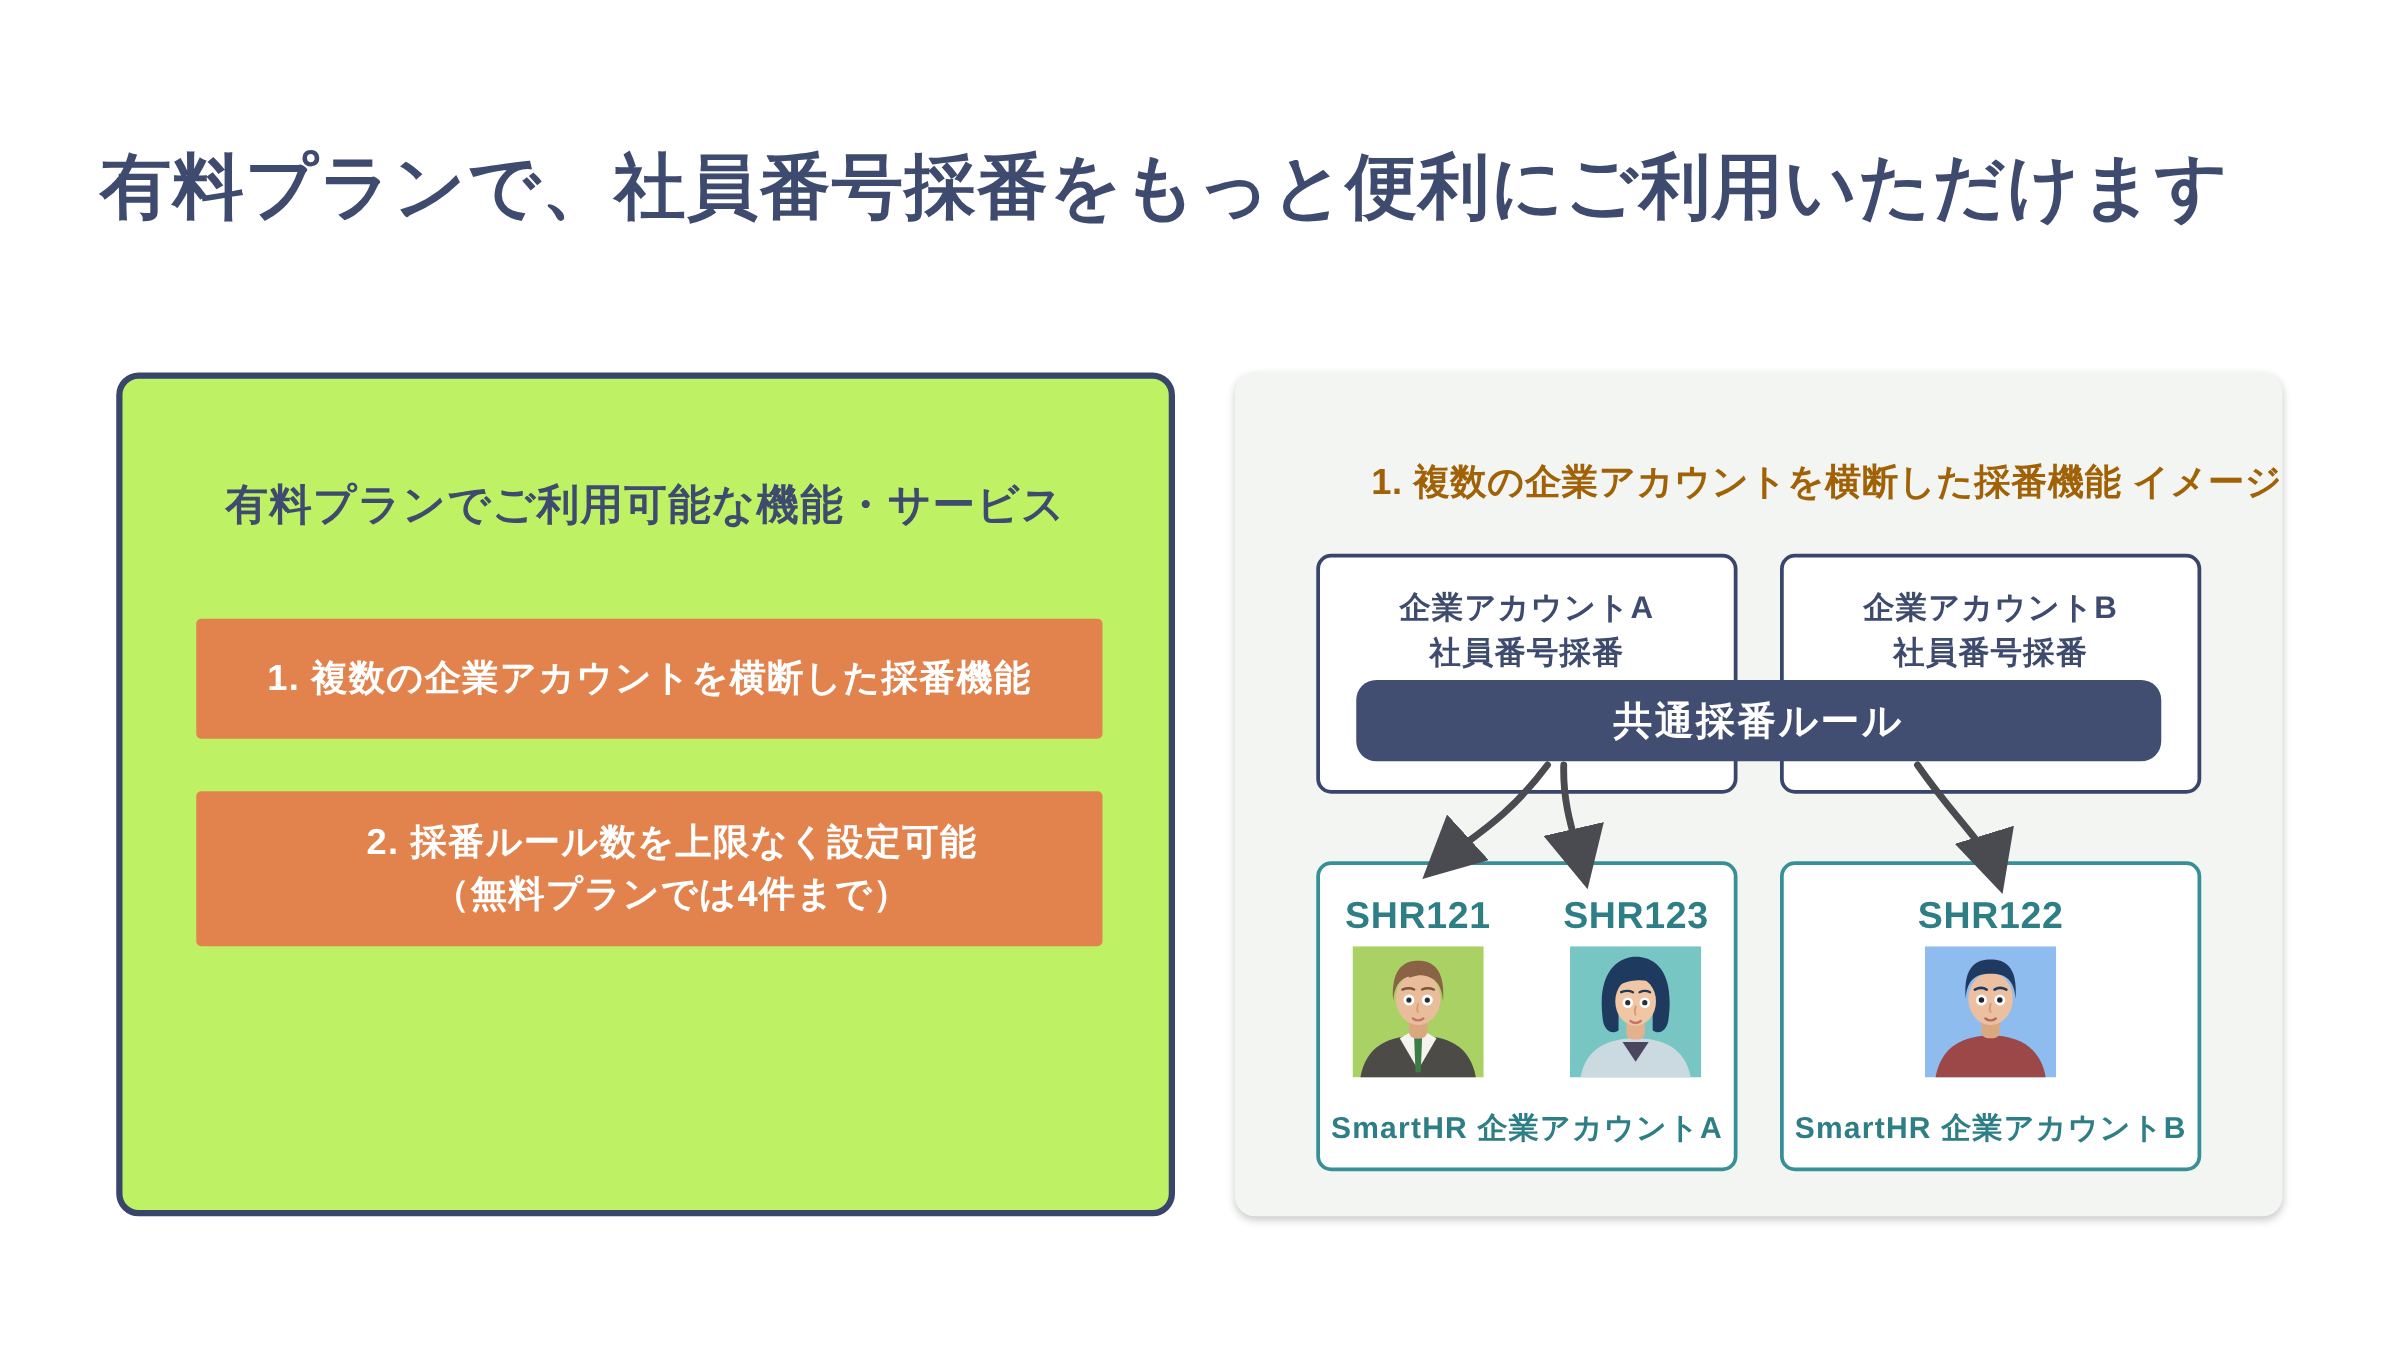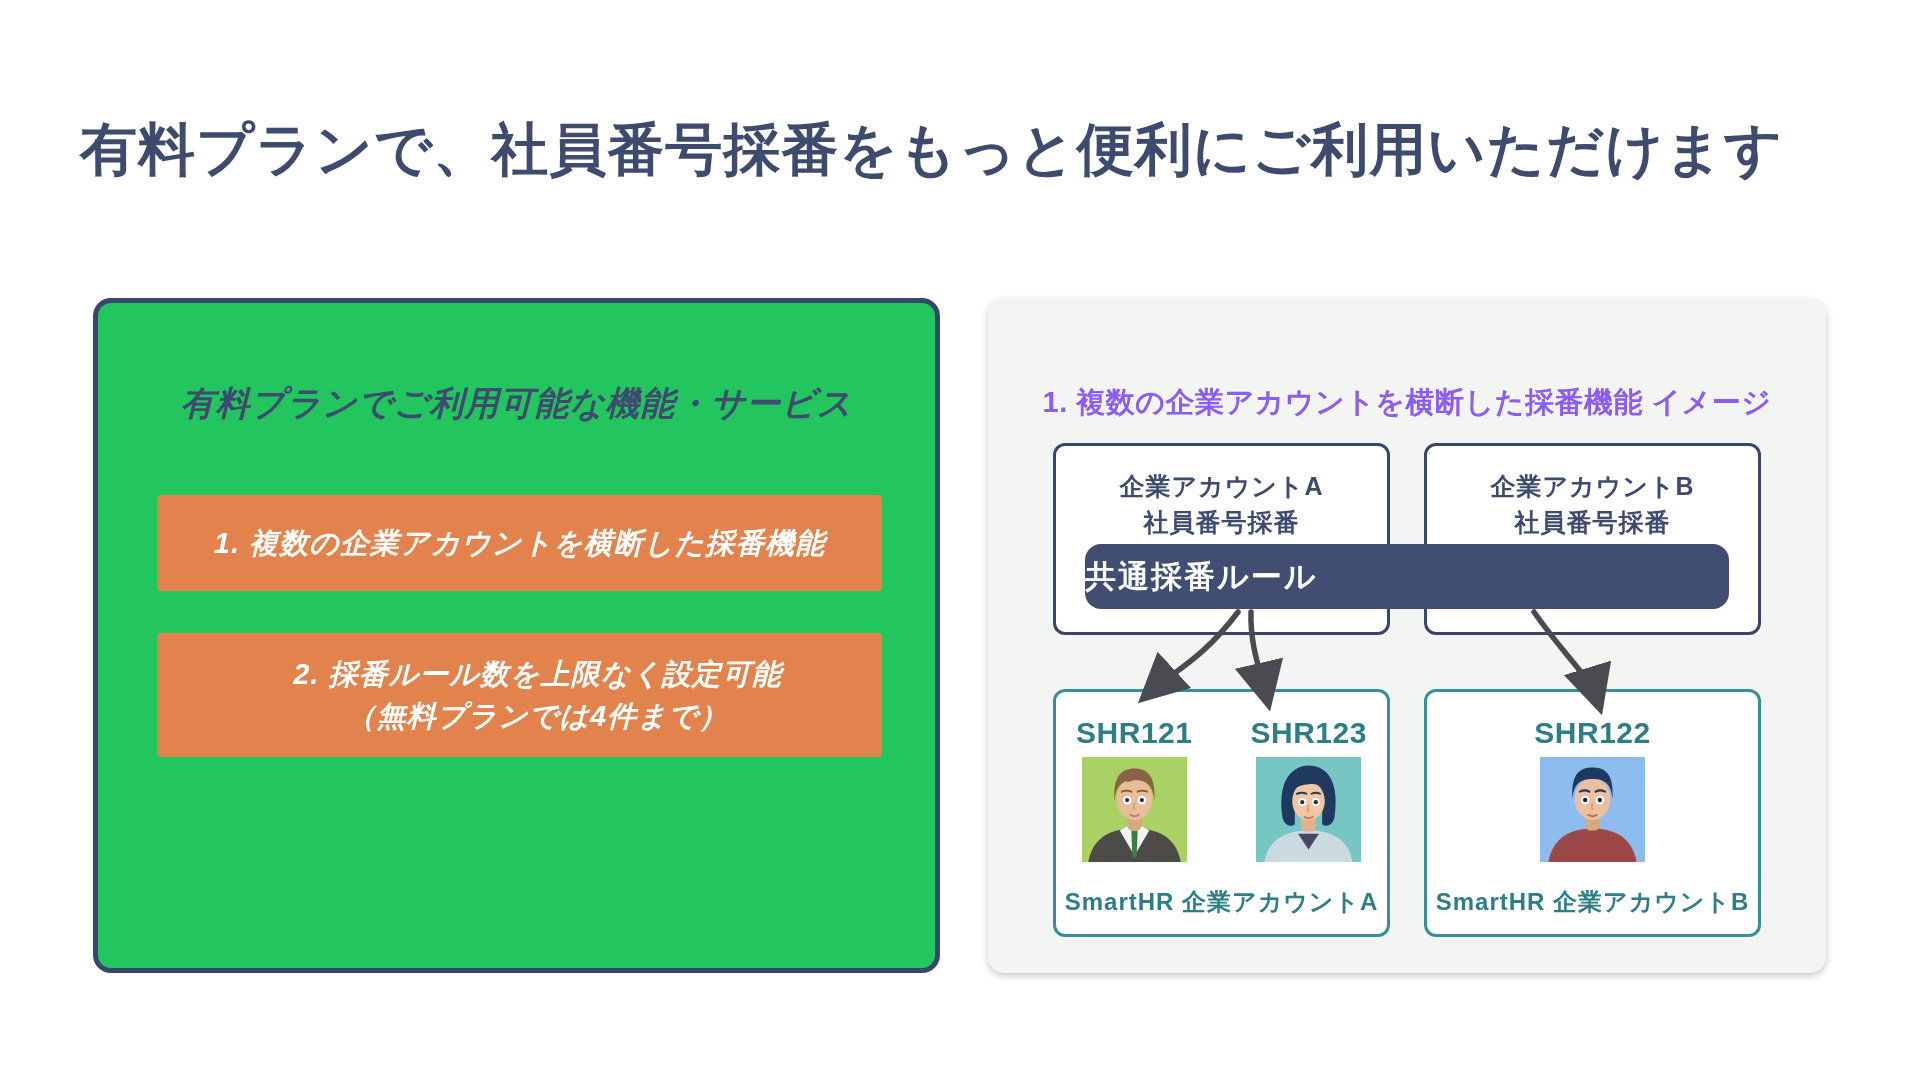--- a/index.html
+++ b/index.html
@@ -9,21 +9,21 @@
 
   .page-title{
     position:absolute;left:80px;top:112px;width:1790px;
     font-size:57px;font-weight:800;color:#3E4B6E;letter-spacing:1px;
     white-space:nowrap;
   }
 
   
   .left-panel{
     position:absolute;left:93px;top:298px;width:847px;height:675px;
-    background:#22c55e;border:5px solid #39466B;border-radius:18px;font-style:italic;
+    background:#bef264;border:5px solid #39466B;border-radius:18px;
   }
   .left-heading{
     position:absolute;left:0;top:78px;width:100%;text-align:center;
     font-size:34px;font-weight:800;color:#3E4B6E;letter-spacing:1px;
   }
   .feature-btn{
     position:absolute;left:59px;width:725px;background:#E2834E;border-radius:4px;
     color:#ffffff;font-weight:800;font-size:29px;letter-spacing:1px;
     display:flex;flex-direction:column;align-items:center;justify-content:center;
     text-align:center;line-height:1.45;
@@ -32,37 +32,37 @@
   .feature-btn.b2{top:330px;height:124px;padding-left:36px;}
   .feature-btn.b3{top:492px;height:96px;}
 
   
   .right-panel{
     position:absolute;left:988px;top:298px;width:838px;height:675px;
     background:#F3F5F2;border-radius:16px;
     box-shadow:0 3px 7px rgba(0,0,0,0.22);
   }
   .right-heading{
-    position:absolute;left:0;top:85px;width:100%;text-align:center;
-    font-size:29px;font-weight:800;color:#8b5cf6;letter-spacing:0.5px;
+    position:absolute;left:0;top:68px;width:100%;text-align:right;
+    font-size:29px;font-weight:800;color:#a16207;letter-spacing:0.5px;
   }
   .account-box{
     position:absolute;top:145px;width:337px;height:192px;background:#ffffff;
     border:3px solid #39466B;border-radius:12px;
   }
   .account-box.a{left:65px;}
   .account-box.b{left:436px;}
   .account-box .acct-label{
     position:absolute;top:22px;left:0;width:100%;text-align:center;
     font-size:25px;font-weight:800;color:#3E4B6E;line-height:1.45;letter-spacing:1px;
   }
   .rule-bar{
     position:absolute;left:97px;top:246px;width:644px;height:65px;
     background:#414E71;border-radius:16px;
-    display:flex;align-items:center;
+    display:flex;align-items:center;justify-content:center;
     color:#ffffff;font-size:31px;font-weight:800;letter-spacing:2px;z-index:3;
   }
   .result-box{
     position:absolute;top:391px;width:337px;height:248px;background:#ffffff;
     border:3px solid #379096;border-radius:12px;
   }
   .result-box.a{left:65px;}
   .result-box.b{left:436px;}
   .emp-row{
     position:absolute;top:24px;left:0;width:100%;

